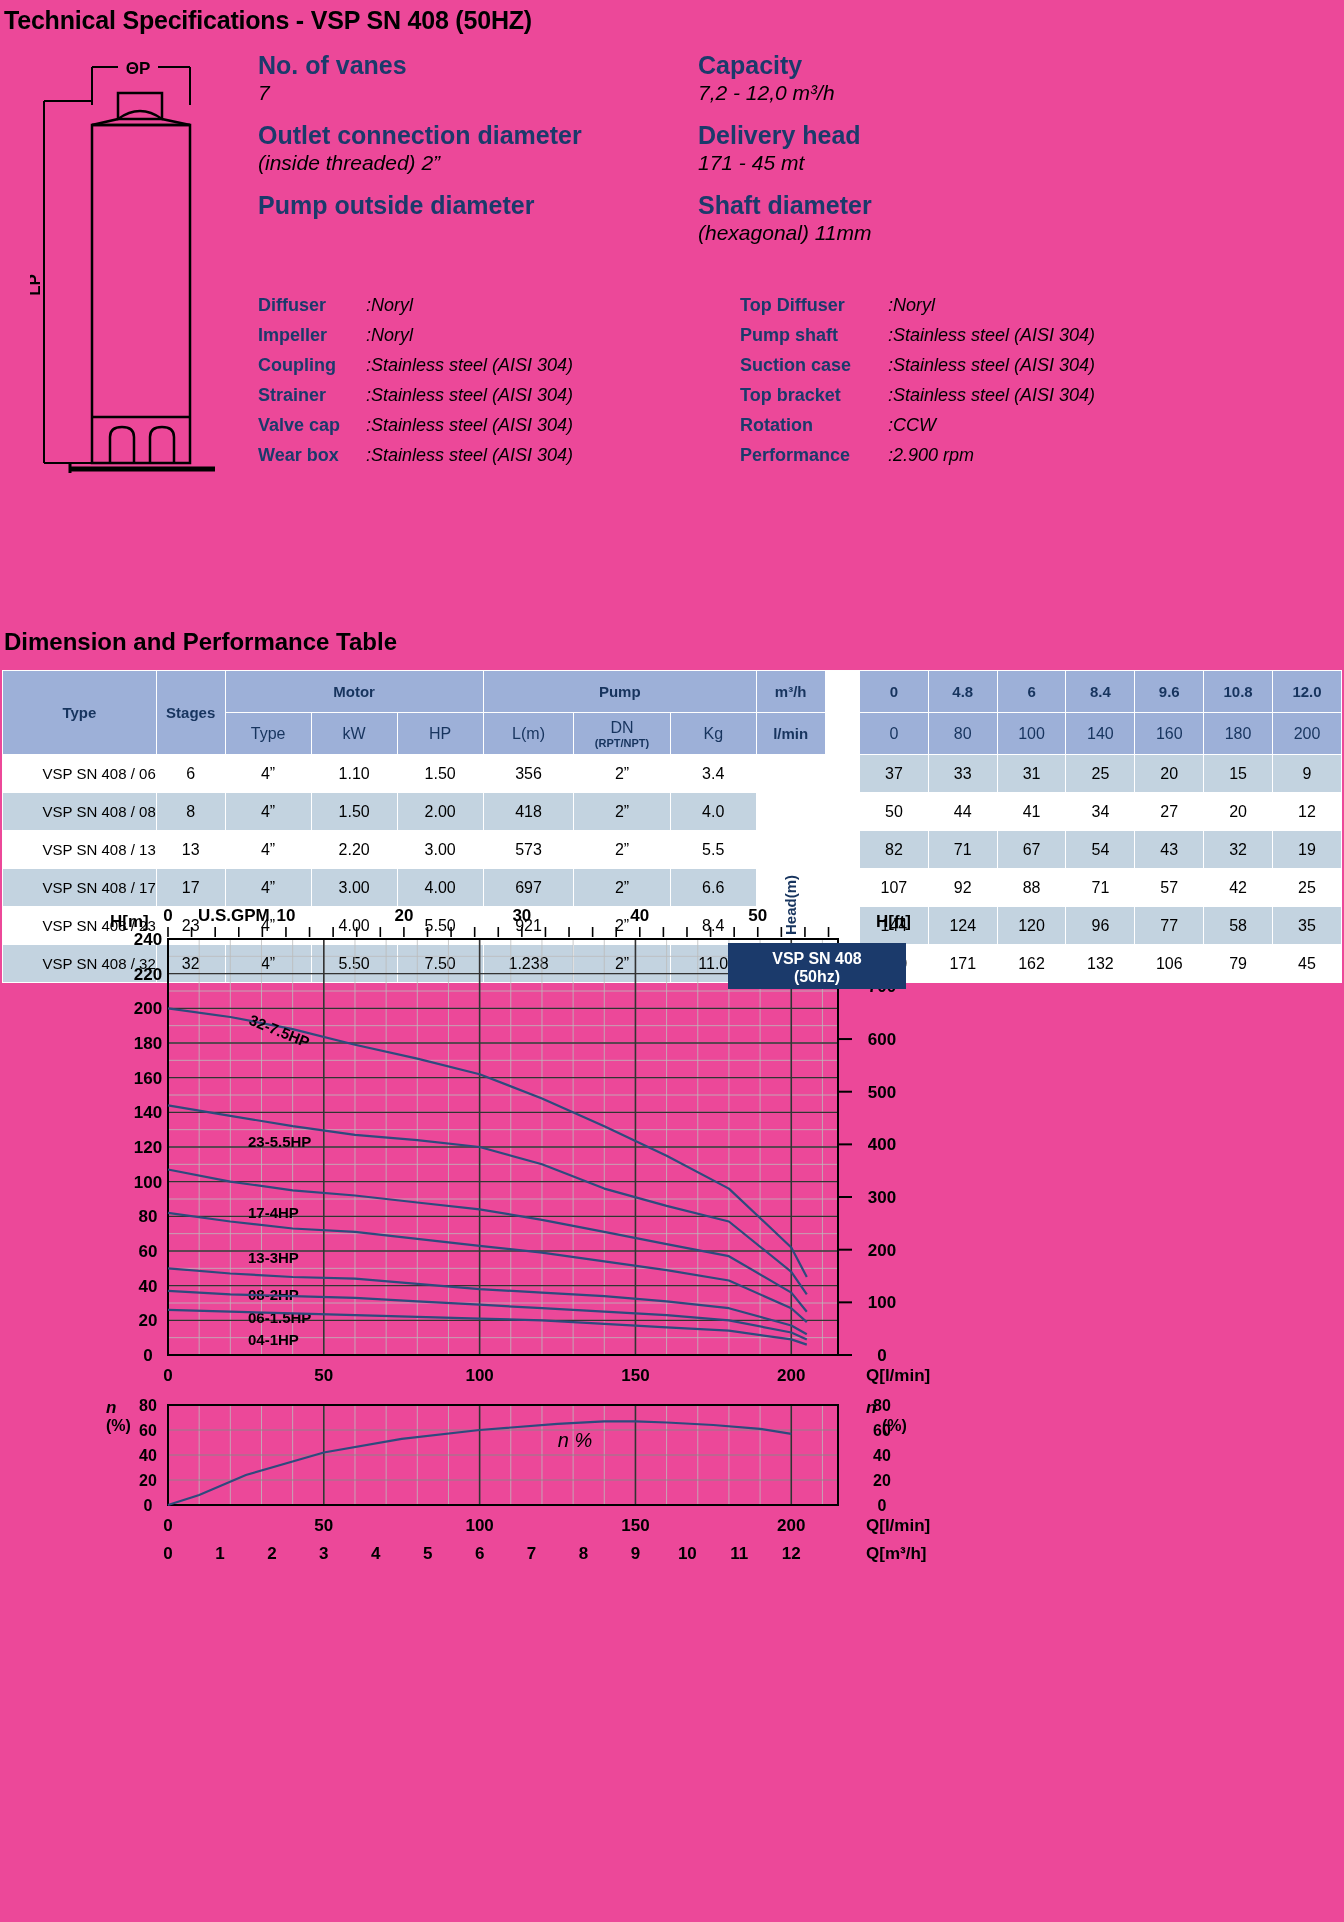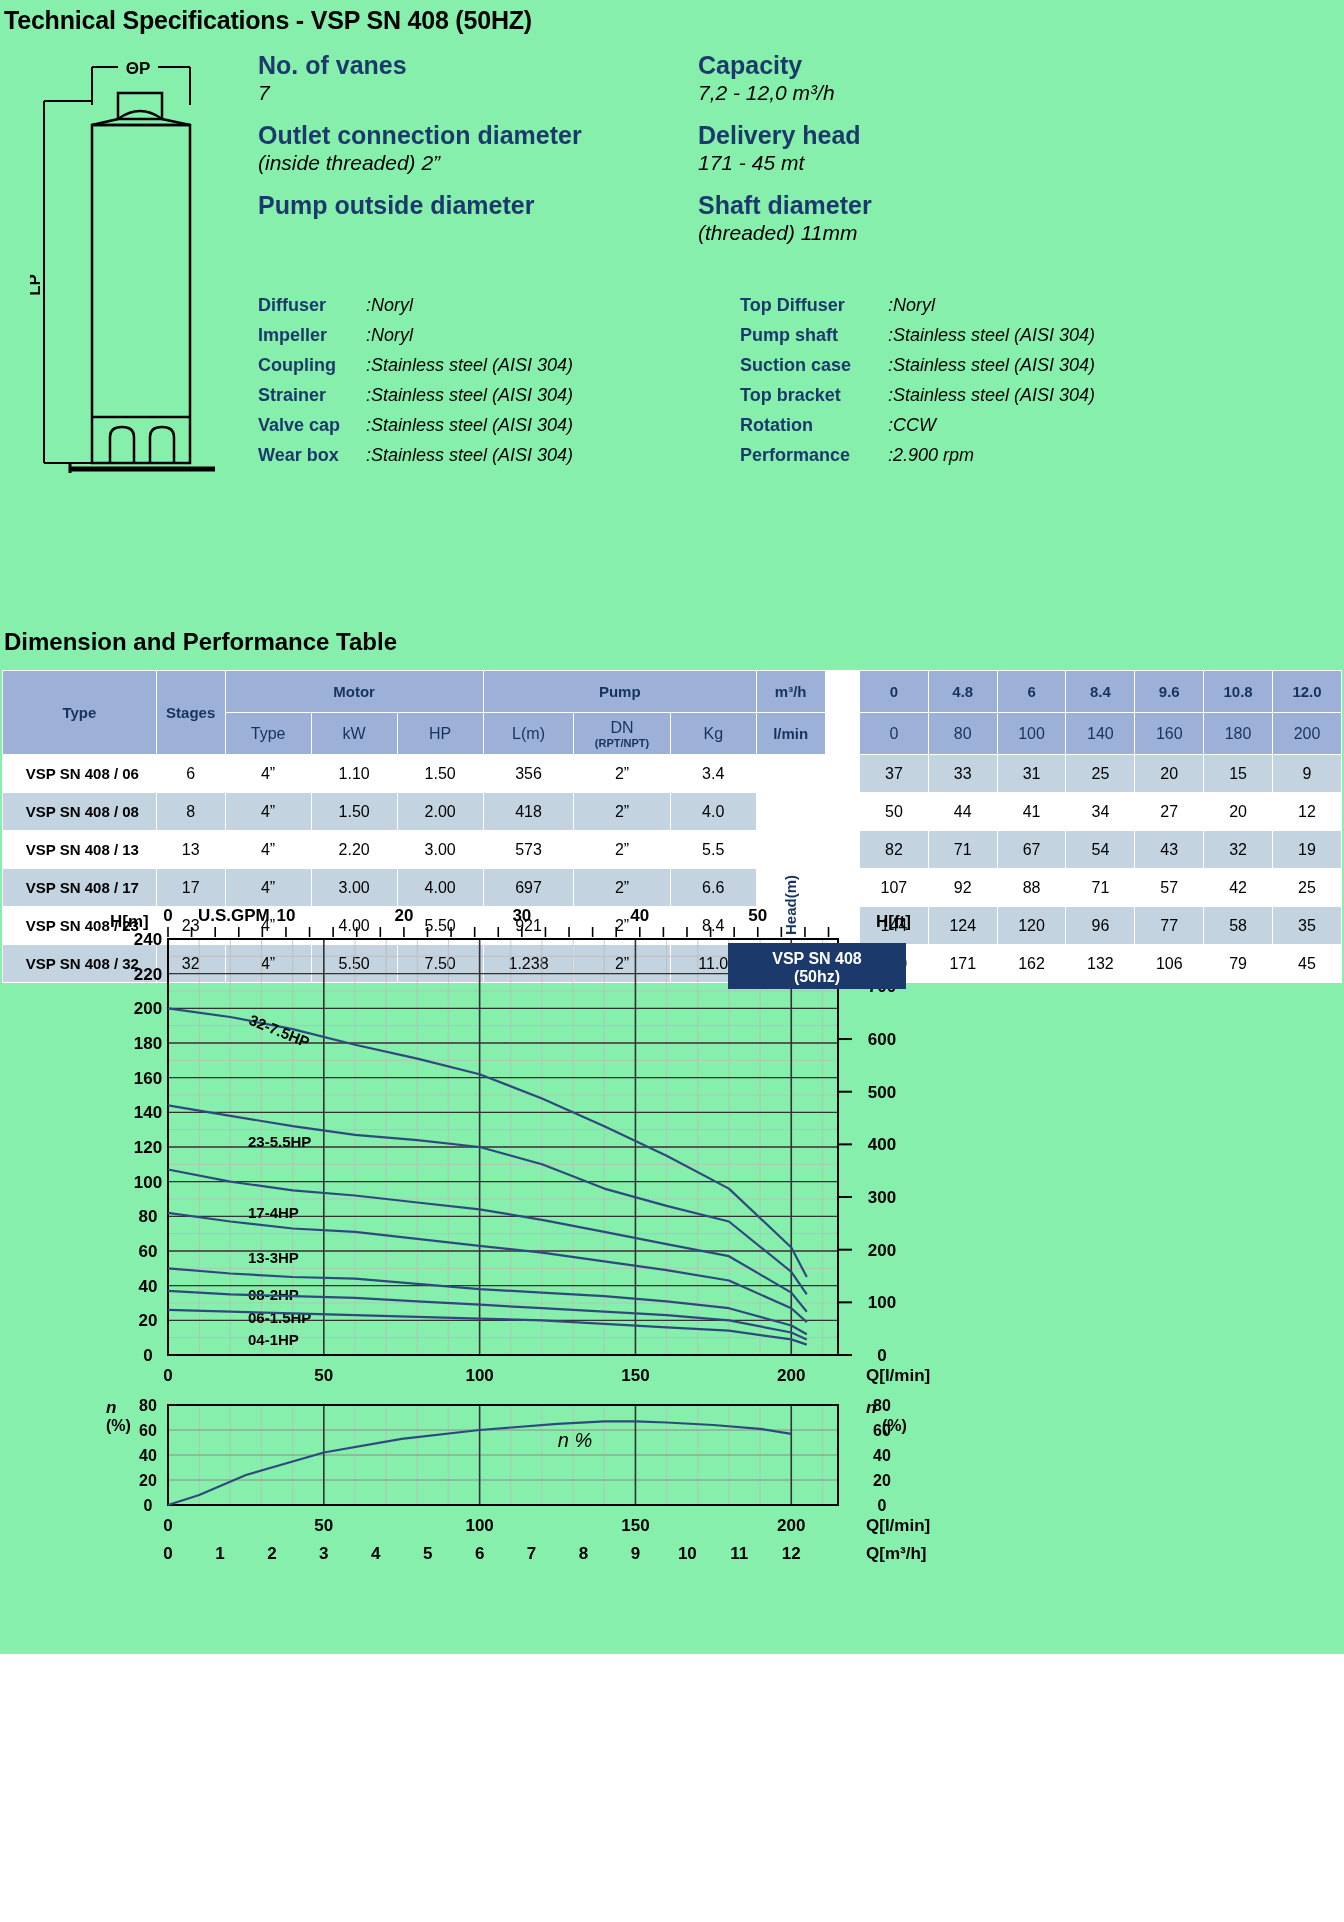--- a/index.html
+++ b/index.html
@@ -3,23 +3,23 @@
 <meta charset="utf-8">
 <style>
   * { box-sizing: border-box; }
   html, body {
     margin: 0; padding: 0;
     background: #ffffff;
     font-family: "Liberation Sans", sans-serif;
   }
   .page {
     width: 1344px;
-    height: 1654px;
+    height: 1922px;
     position: relative;
-    background: #86efac;
+    background: #ec4899;
     overflow: hidden;
   }
 
   
   .main-title {
     position: absolute;
     left: 4px; top: 6px;
     font-size: 25px;
     font-weight: bold;
     color: #000;
@@ -91,21 +91,21 @@
     text-align: center;
     vertical-align: middle;
     padding: 0;
     border: 1px solid #ffffff;
   }
   .hdr { background: #9db0d8; color: #17345e; font-weight: bold; }
   .hdr.sub { font-weight: normal; font-size: 16px; }
   .hdr.tiny { font-size: 11px; }
   .hdr-h { height: 42px; }
   .row-cell { height: 38px; font-size: 16px; color: #000; }
-  .row-cell.name { font-weight: bold; font-size: 15px; text-align: center; padding-left: 6px; }
+  .row-cell.name { font-weight: normal; font-size: 15px; text-align: right; padding-left: 6px; }
   .band { background: #c3d3e0; }
   .white { background: #ffffff; }
   .headm {
     background: #ffffff;
     color: #17345e;
     font-weight: bold;
     font-size: 15px;
     width: 30px;
   }
   .headm span {
@@ -168,21 +168,21 @@
         <div class="spec-head">Outlet connection diameter</div>
         <div class="spec-val">(inside threaded) 2”</div>
         <div class="spec-head">Pump outside diameter</div>
       </div>
       <div class="spec-col right">
         <div class="spec-head">Capacity</div>
         <div class="spec-val">7,2 - 12,0 m³/h</div>
         <div class="spec-head">Delivery head</div>
         <div class="spec-val">171 - 45  mt</div>
         <div class="spec-head">Shaft diameter</div>
-        <div class="spec-val">(threaded) 11mm</div>
+        <div class="spec-val">(hexagonal) 11mm</div>
       </div>
     </div>
   </div>
 
   <div class="mat-wrap">
     <div class="mat-col">
       <div class="mat-row">
         <span class="mat-key w1">Diffuser</span>
         <span class="mat-val">:Noryl</span>
       </div>

